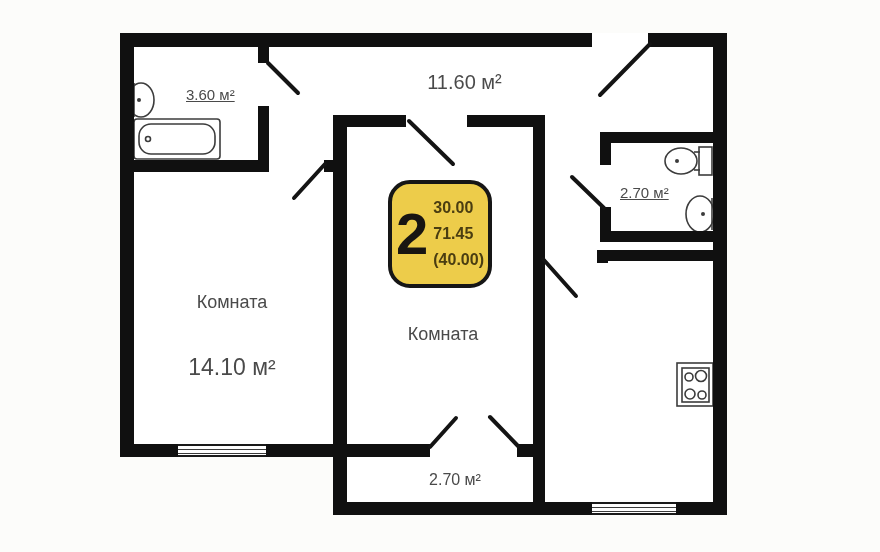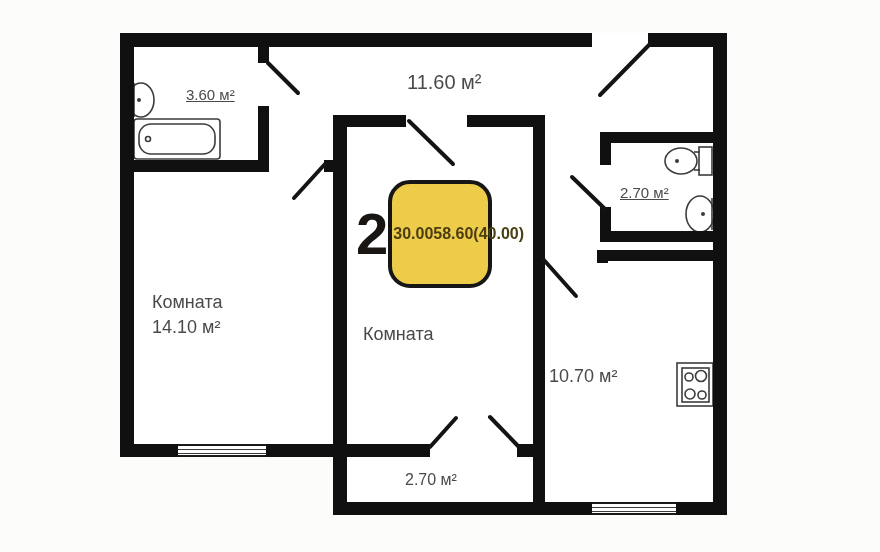--- a/index.html
+++ b/index.html
@@ -18,37 +18,37 @@
     box-sizing:border-box;
   }
   .window::after{
     content:"";position:absolute;left:0;right:0;top:3px;height:3px;
     border-top:1px solid #3a3a3a;border-bottom:1px solid #3a3a3a;
   }
   svg.overlay{position:absolute;left:0;top:0;}
   .lbl{
     position:absolute;color:#4a4a4a;white-space:nowrap;
   }
-  .lbl.center{white-space:normal;}
+  .lbl.center{text-align:center;white-space:normal;}
   .room-name{font-size:18px;line-height:25px;}
-  .room-area{font-size:18px;line-height:25px;}
+  .room-area{font-size:23px;line-height:25px;margin-top:40px;}
   .small-area{font-size:15px;text-decoration:underline;}
   .hall-area{font-size:20px;}
   .corr-area{font-size:16px;}
   .badge{
     position:absolute;left:388px;top:180px;width:104px;height:108px;
     box-sizing:border-box;
     background:#edcc4a;border:4px solid #161616;border-radius:22px;
     display:flex;align-items:center;justify-content:center;gap:7px;
   }
   .badge .big-num{
     font-size:58px;font-weight:bold;color:#181512;line-height:1;
     letter-spacing:-2px;
   }
-  .badge .nums{display:flex;color:#4a3d11;}
+  .badge .nums{display:flex;flex-direction:column;color:#4a3d11;}
   .badge .nums div{font-size:16px;line-height:26px;font-weight:bold;}
 </style>
 </head>
 <body>
 
 <div class="plan">
 
   <div class="floor" style="left:120px;top:33px;width:607px;height:424px;"></div>
   <div class="floor" style="left:333px;top:33px;width:394px;height:482px;"></div>
 
@@ -137,27 +137,26 @@
   <div class="lbl center" style="left:152px;top:290px;width:160px;">
     <div class="room-name">Комната</div>
     <div class="room-area">14.10 м²</div>
   </div>
 
   <div class="lbl center" style="left:363px;top:322px;width:160px;">
     <div class="room-name">Комната</div>
   </div>
 
   <div class="lbl center" style="left:549px;top:364px;width:160px;">
-    <div class="room-area">10.70 м²</div>
   </div>
 
   <div class="lbl corr-area center" style="left:405px;top:471px;width:100px;">2.70 м²</div>
 
   <div class="badge">
     <span class="big-num">2</span>
     <span class="nums">
       <div>30.00</div>
-      <div>58.60</div>
+      <div>71.45</div>
       <div>(40.00)</div>
     </span>
   </div>
 
 </div>
 
 </body></html>

